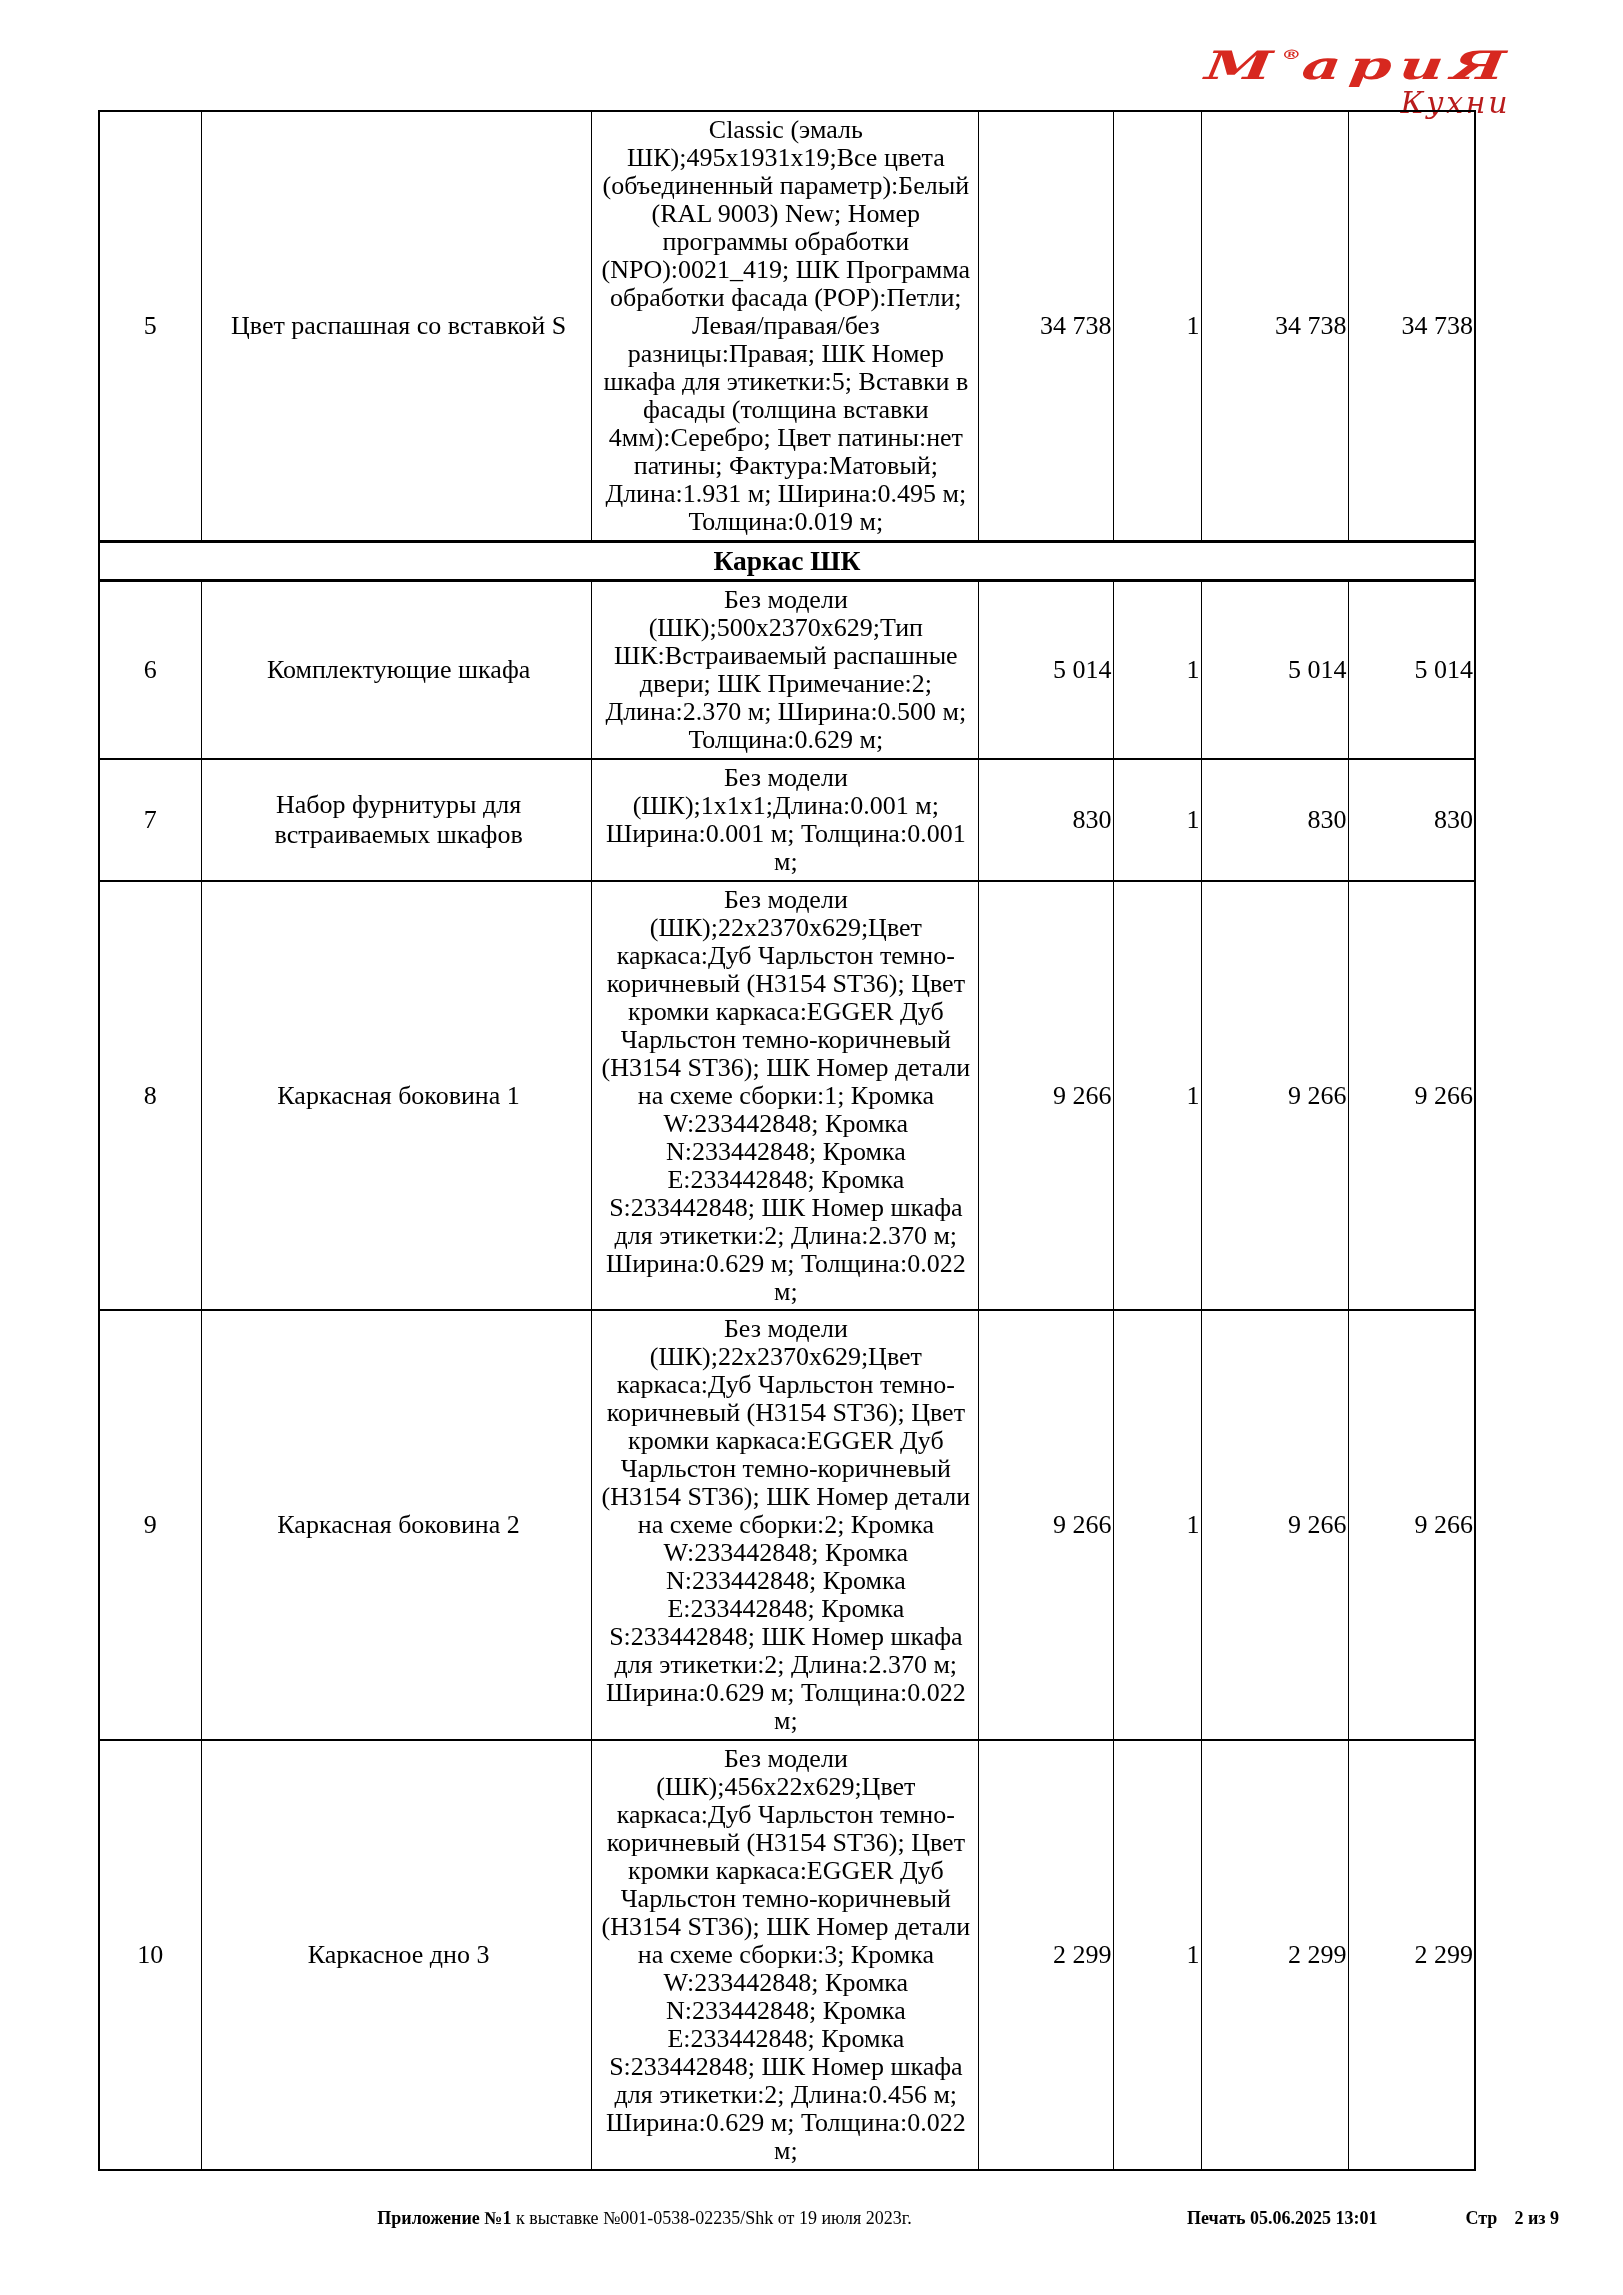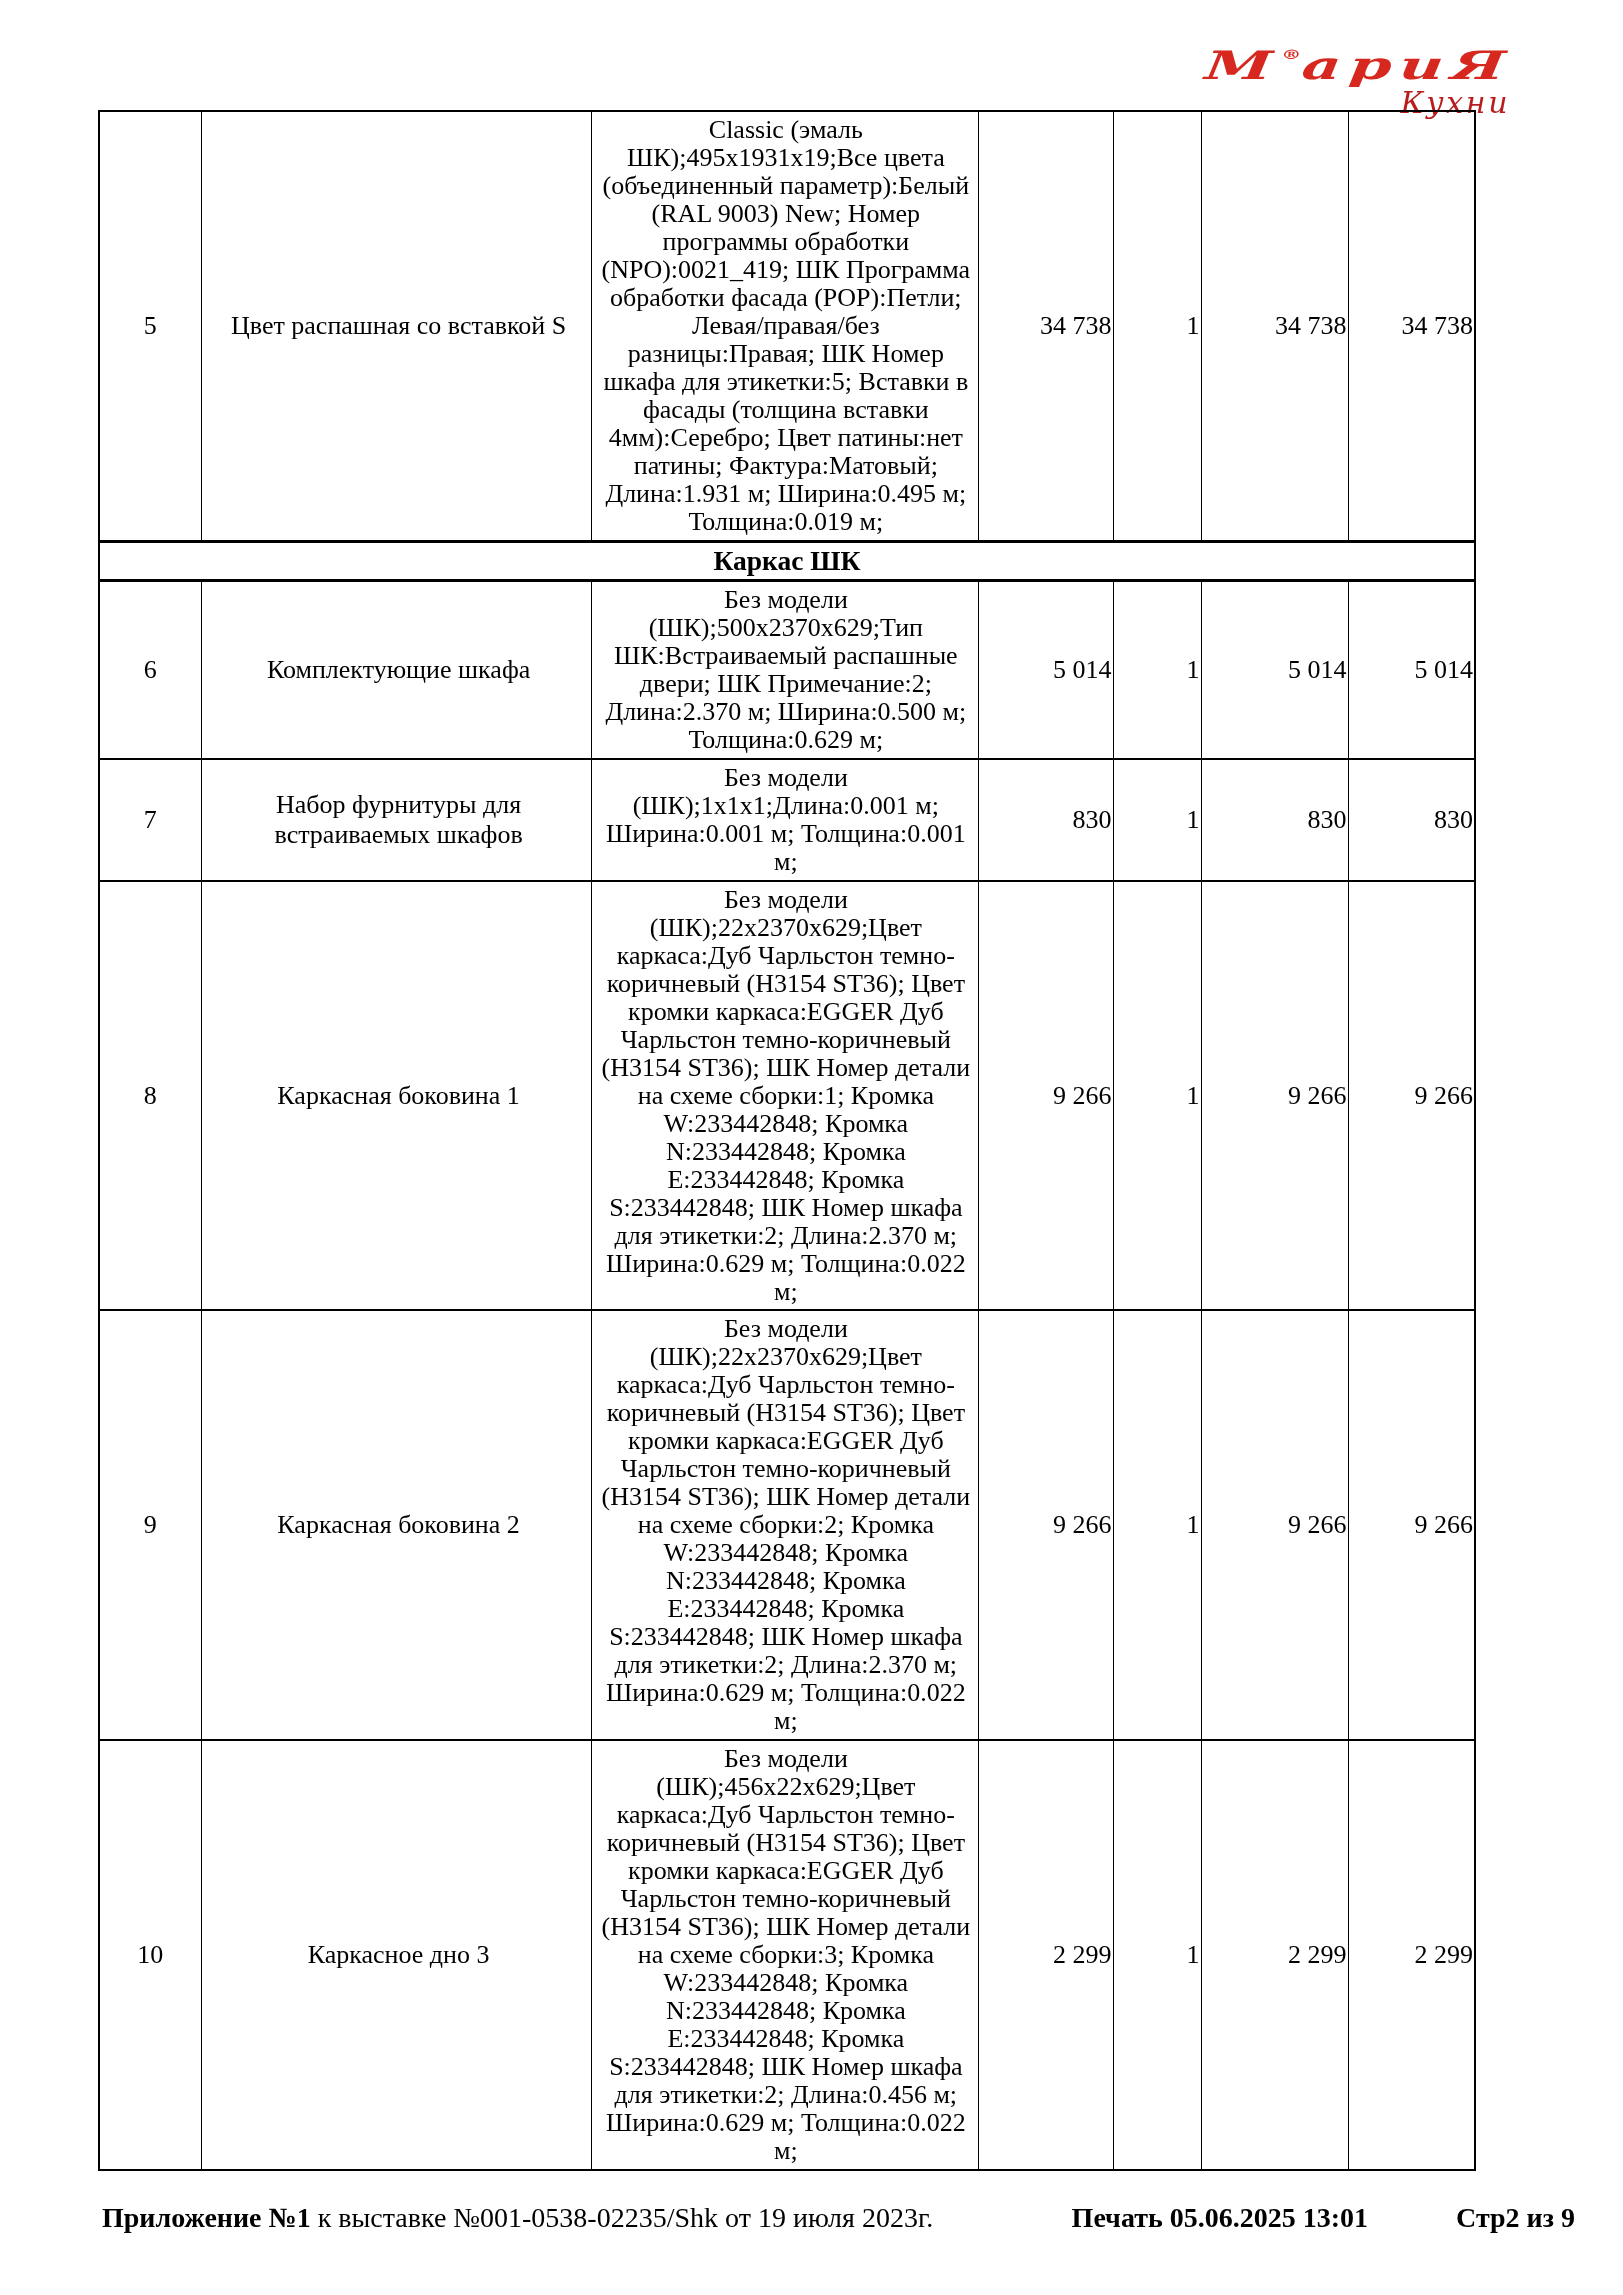--- a/index.html
+++ b/index.html
@@ -82,31 +82,32 @@
     text-align: center;
     font-weight: bold;
     font-size: 27.5px;
     padding: 2px 0 3.3px 0;
     line-height: 31px;
   }
 
   
   .footer {
     position: absolute;
-    left: 102px; right: 48px; top: 2205px;
+    left: 102px; right: 64px; top: 2205px;
     display: flex;
     align-items: baseline;
-    font-size: 28px;
+    font-size: 18px;
     line-height: 26px;
     white-space: nowrap;
+    text-align: center;
   }
   .footer .b { font-weight: bold; }
   .footer-left { flex: 1 1 auto; }
   .footer-print { margin-right: 88px; }
-  .footer-page .page-label { display: inline-block; }
+  .footer-page .page-label { display: inline-block; margin-right: 17px; }
 </style>
 </head>
 <body>
 
 <div class="logo">
   <div class="logo-script" style="color:#d7281f;">
     <span>М</span><span class="reg">®</span><span>ариЯ</span>
   </div>
   <div class="logo-sub" style="color:#b91c1c;">Кухни</div>
 </div>

